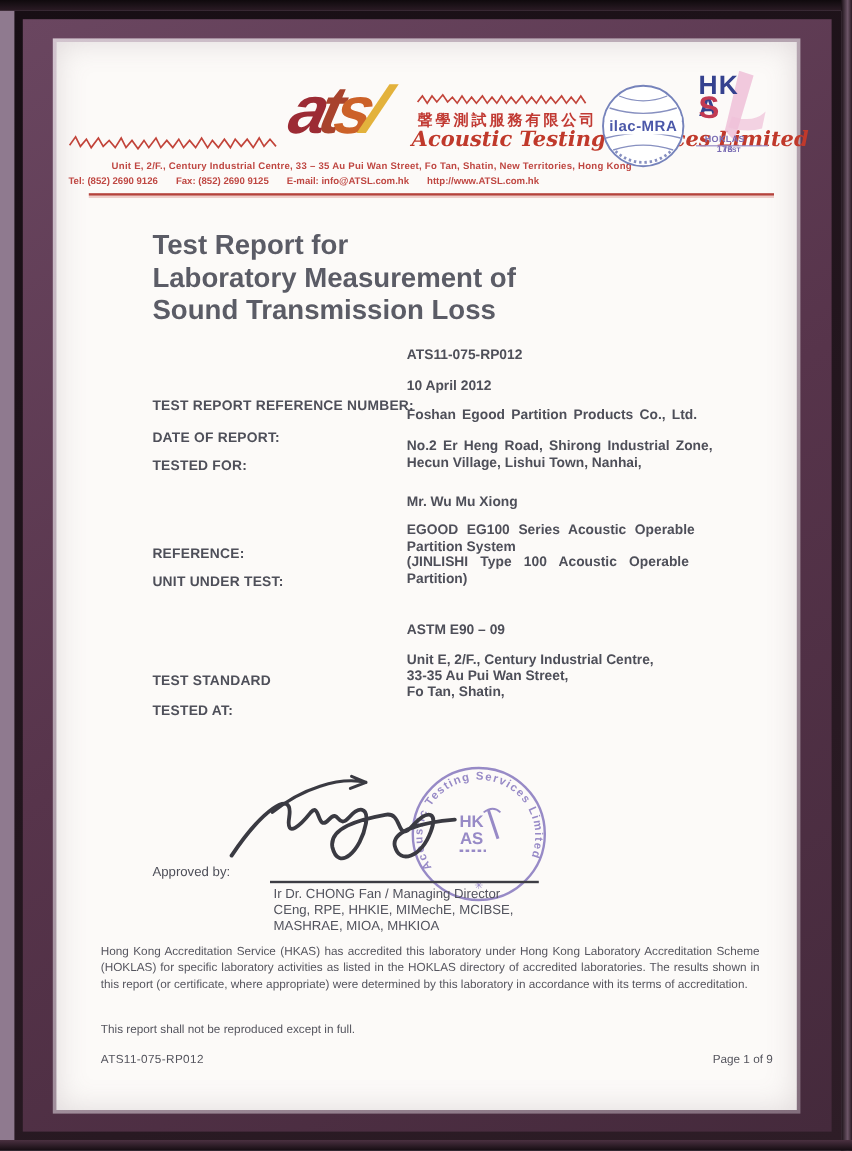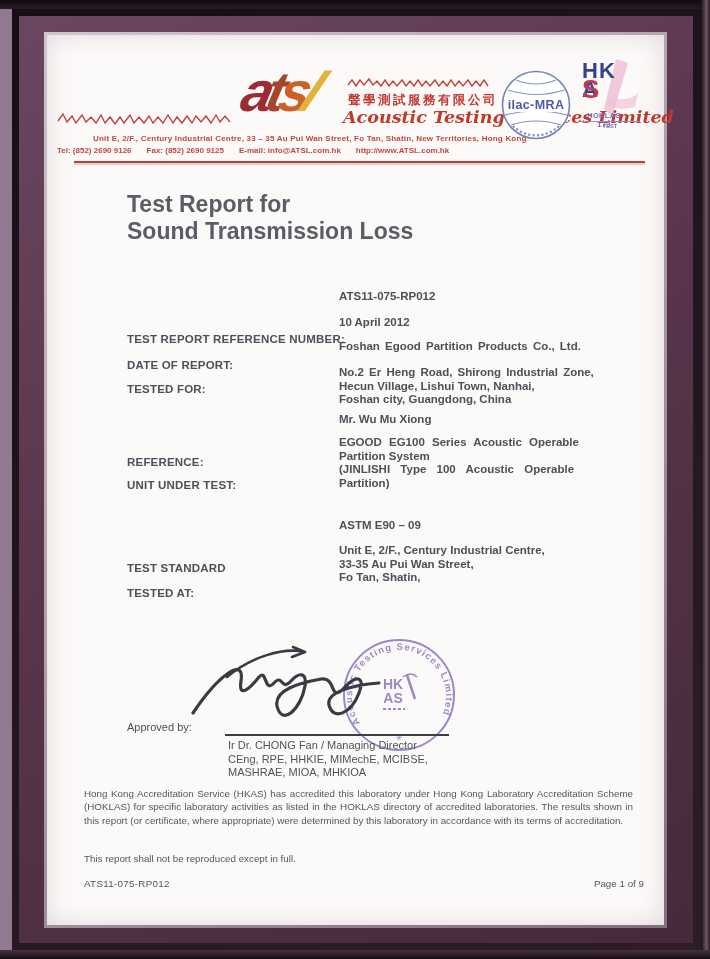--- a/index.html
+++ b/index.html
@@ -134,20 +134,21 @@
           <span class="hk-s">S</span>
         </div>
       <div class="hoklas">HOKLAS 173</div>
       <div class="hoklas-sub">TEST</div>
     </div>
 
     <div class="rule"></div>
 
     <div class="title">
       <div>Test Report for</div>
+      <div>Laboratory Measurement of</div>
       <div>Sound Transmission Loss</div>
     </div>
 
     <div class="row" style="top:255px">
       <div class="lbl">TEST REPORT REFERENCE NUMBER:</div>
       <div class="val">
           <div>ATS11-075-RP012</div>
         </div>
     </div>
     <div class="row" style="top:281px">
@@ -160,21 +161,20 @@
       <div class="lbl">TESTED FOR:</div>
       <div class="val">
           <div class="sp-sm">Foshan Egood Partition Products Co., Ltd.</div>
         </div>
     </div>
     <div class="row" style="top:331px">
       <div class="lbl"></div>
       <div class="val">
         <div class="sp-sm">No.2 Er Heng Road, Shirong Industrial Zone,</div>
         <div>Hecun Village, Lishui Town, Nanhai,</div>
-        <div>Foshan city, Guangdong, China</div>
       </div>
     </div>
     <div class="row" style="top:378px">
       <div class="lbl">REFERENCE:</div>
       <div class="val">
           <div>Mr. Wu Mu Xiong</div>
         </div>
     </div>
     <div class="row" style="top:401px">
       <div class="lbl">UNIT UNDER TEST:</div>

